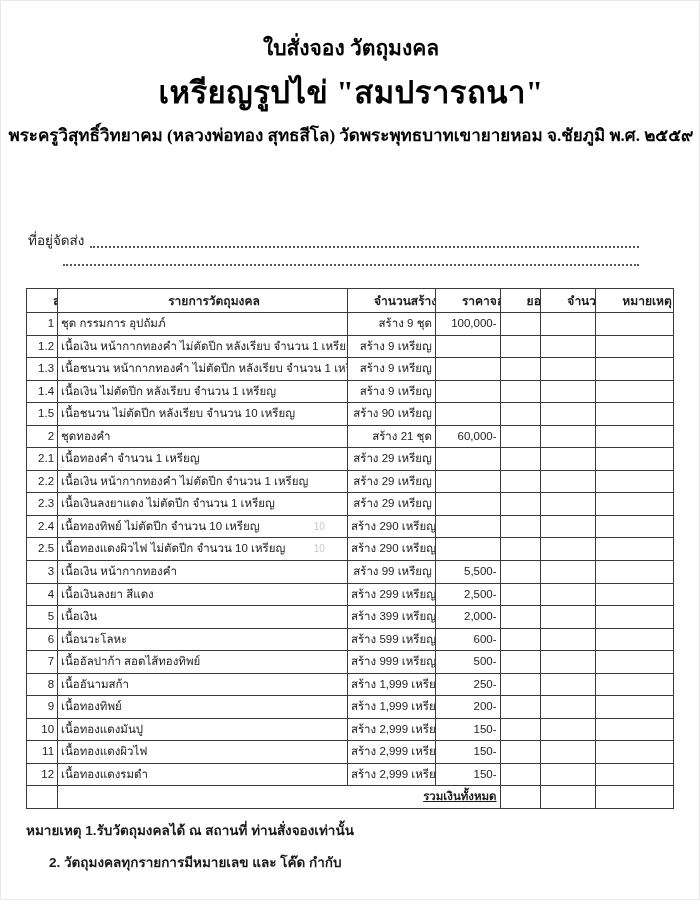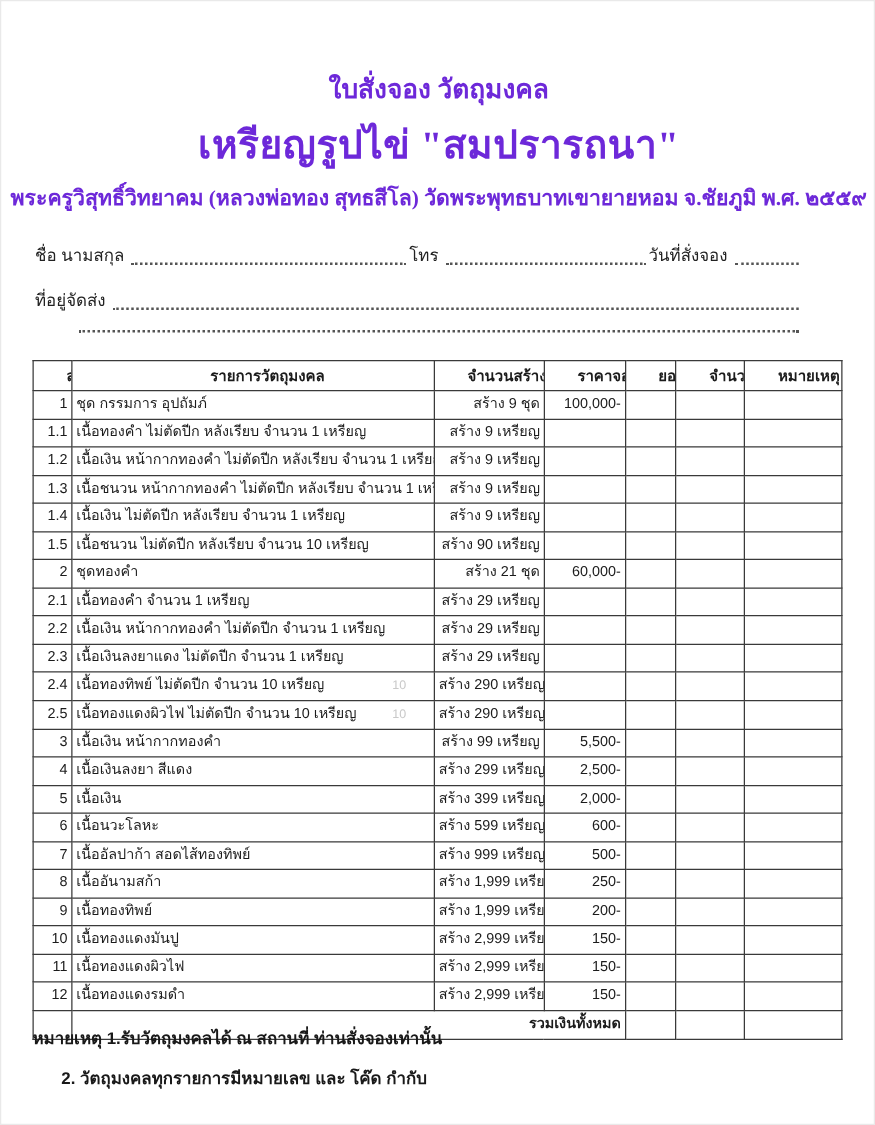--- a/index.html
+++ b/index.html
@@ -2,21 +2,21 @@
 <html lang="th"><head>
 <meta charset="utf-8">
 <style>
   html,body{margin:0;padding:0;background:#ffffff;}
   .page{
     position:relative;width:700px;height:900px;background:#fff;
     font-family:"Liberation Sans","DejaVu Sans",sans-serif;color:#1b1b1b;
     overflow:hidden;border:1px solid #e9e9e9;box-sizing:border-box;
   }
   
-  .hdr{position:absolute;left:0;width:700px;text-align:center;font-family:"Liberation Serif","DejaVu Serif",serif;font-weight:bold;color:#6d28d9;margin-top:23px;}
+  .hdr{position:absolute;left:0;width:700px;text-align:center;font-family:"Liberation Serif","DejaVu Serif",serif;font-weight:bold;color:#000000;}
   .t1{top:30px;font-size:21px;}
   .t2{top:66px;font-size:31px;letter-spacing:.5px;}
   .t3{top:120px;font-size:17px;}
   
   .frow{position:absolute;display:flex;align-items:flex-end;font-size:13.5px;color:#222;}
   .frow .lbl{white-space:nowrap;padding-right:4px;}
   .dots{flex:1 1 auto;border-bottom:2px dotted #555;height:1px;margin:0 2px 3px 2px;}
   .f1{top:192px;left:27px;width:613px;}
   .f2{top:228px;left:27px;width:613px;}
   .f3{top:262px;left:60px;width:580px;}
@@ -29,43 +29,35 @@
     border-collapse:collapse;table-layout:fixed;font-size:11.5px;color:#1b1b1b;
   }
   .grid th,.grid td{border:1px solid #3a3a3a;padding:0 3px;overflow:hidden;white-space:nowrap;}
   .grid th{height:23px;font-size:12px;font-weight:bold;text-align:center;padding-left:26px;}
   .grid td{height:21.55px;line-height:21.55px;}
   .c-no{text-align:right;padding-right:2px;}
   .c-item{text-align:left;position:relative;}
   .c-qty{text-align:right;padding-right:4px;margin-left:24px;}
   .c-price{text-align:right;padding-right:6px;}
   .wm{position:absolute;right:22px;top:0;color:#c9c9c9;font-size:10px;}
-  .foot-label{text-align:right;font-weight:bold;padding-right:4px;}
+  .foot-label{text-align:right;font-weight:bold;padding-right:4px;text-decoration:underline;}
   
   .note{position:absolute;font-size:13.5px;font-weight:bold;color:#191919;}
   .n1{top:818px;left:25px;}
   .n2{top:850px;left:48px;}
 </style>
 </head>
 <body>
 
 <div class="page">
 
   <div class="hdr t1">ใบสั่งจอง วัตถุมงคล</div>
   <div class="hdr t2">เหรียญรูปไข่ "สมปรารถนา"</div>
   <div class="hdr t3">พระครูวิสุทธิ์วิทยาคม (หลวงพ่อทอง สุทธสีโล) วัดพระพุทธบาทเขายายหอม  จ.ชัยภูมิ พ.ศ. ๒๕๕๙</div>
 
-  <div class="frow f1">
-    <span class="lbl">ชื่อ นามสกุล</span>
-    <span class="dots w-name"></span>
-    <span class="lbl">โทร</span>
-    <span class="dots w-tel"></span>
-    <span class="lbl">วันที่สั่งจอง</span>
-    <span class="dots w-date"></span>
-  </div>
   <div class="frow f2">
     <span class="lbl">ที่อยู่จัดส่ง</span>
     <span class="dots"></span>
   </div>
   <div class="frow f3">
     <span class="dots"></span>
   </div>
 
   <table class="grid">
     <colgroup>
@@ -92,29 +84,20 @@
   <tr>
     <td class="c-no">1</td>
     <td class="c-item"><span class="item-text">ชุด กรรมการ อุปถัมภ์</span><span class="wm"></span></td>
     <td class="c-qty">สร้าง 9 ชุด</td>
     <td class="c-price">100,000-</td>
     <td class="c-order"></td>
     <td class="c-amount"></td>
     <td class="c-note"></td>
   </tr>
 
-  <tr>
-    <td class="c-no">1.1</td>
-    <td class="c-item"><span class="item-text">เนื้อทองคำ ไม่ตัดปีก หลังเรียบ จำนวน 1 เหรียญ</span><span class="wm"></span></td>
-    <td class="c-qty">สร้าง 9 เหรียญ</td>
-    <td class="c-price"></td>
-    <td class="c-order"></td>
-    <td class="c-amount"></td>
-    <td class="c-note"></td>
-  </tr>
 
   <tr>
     <td class="c-no">1.2</td>
     <td class="c-item"><span class="item-text">เนื้อเงิน หน้ากากทองคำ ไม่ตัดปีก หลังเรียบ จำนวน 1 เหรียญ</span><span class="wm"></span></td>
     <td class="c-qty">สร้าง 9 เหรียญ</td>
     <td class="c-price"></td>
     <td class="c-order"></td>
     <td class="c-amount"></td>
     <td class="c-note"></td>
   </tr>

